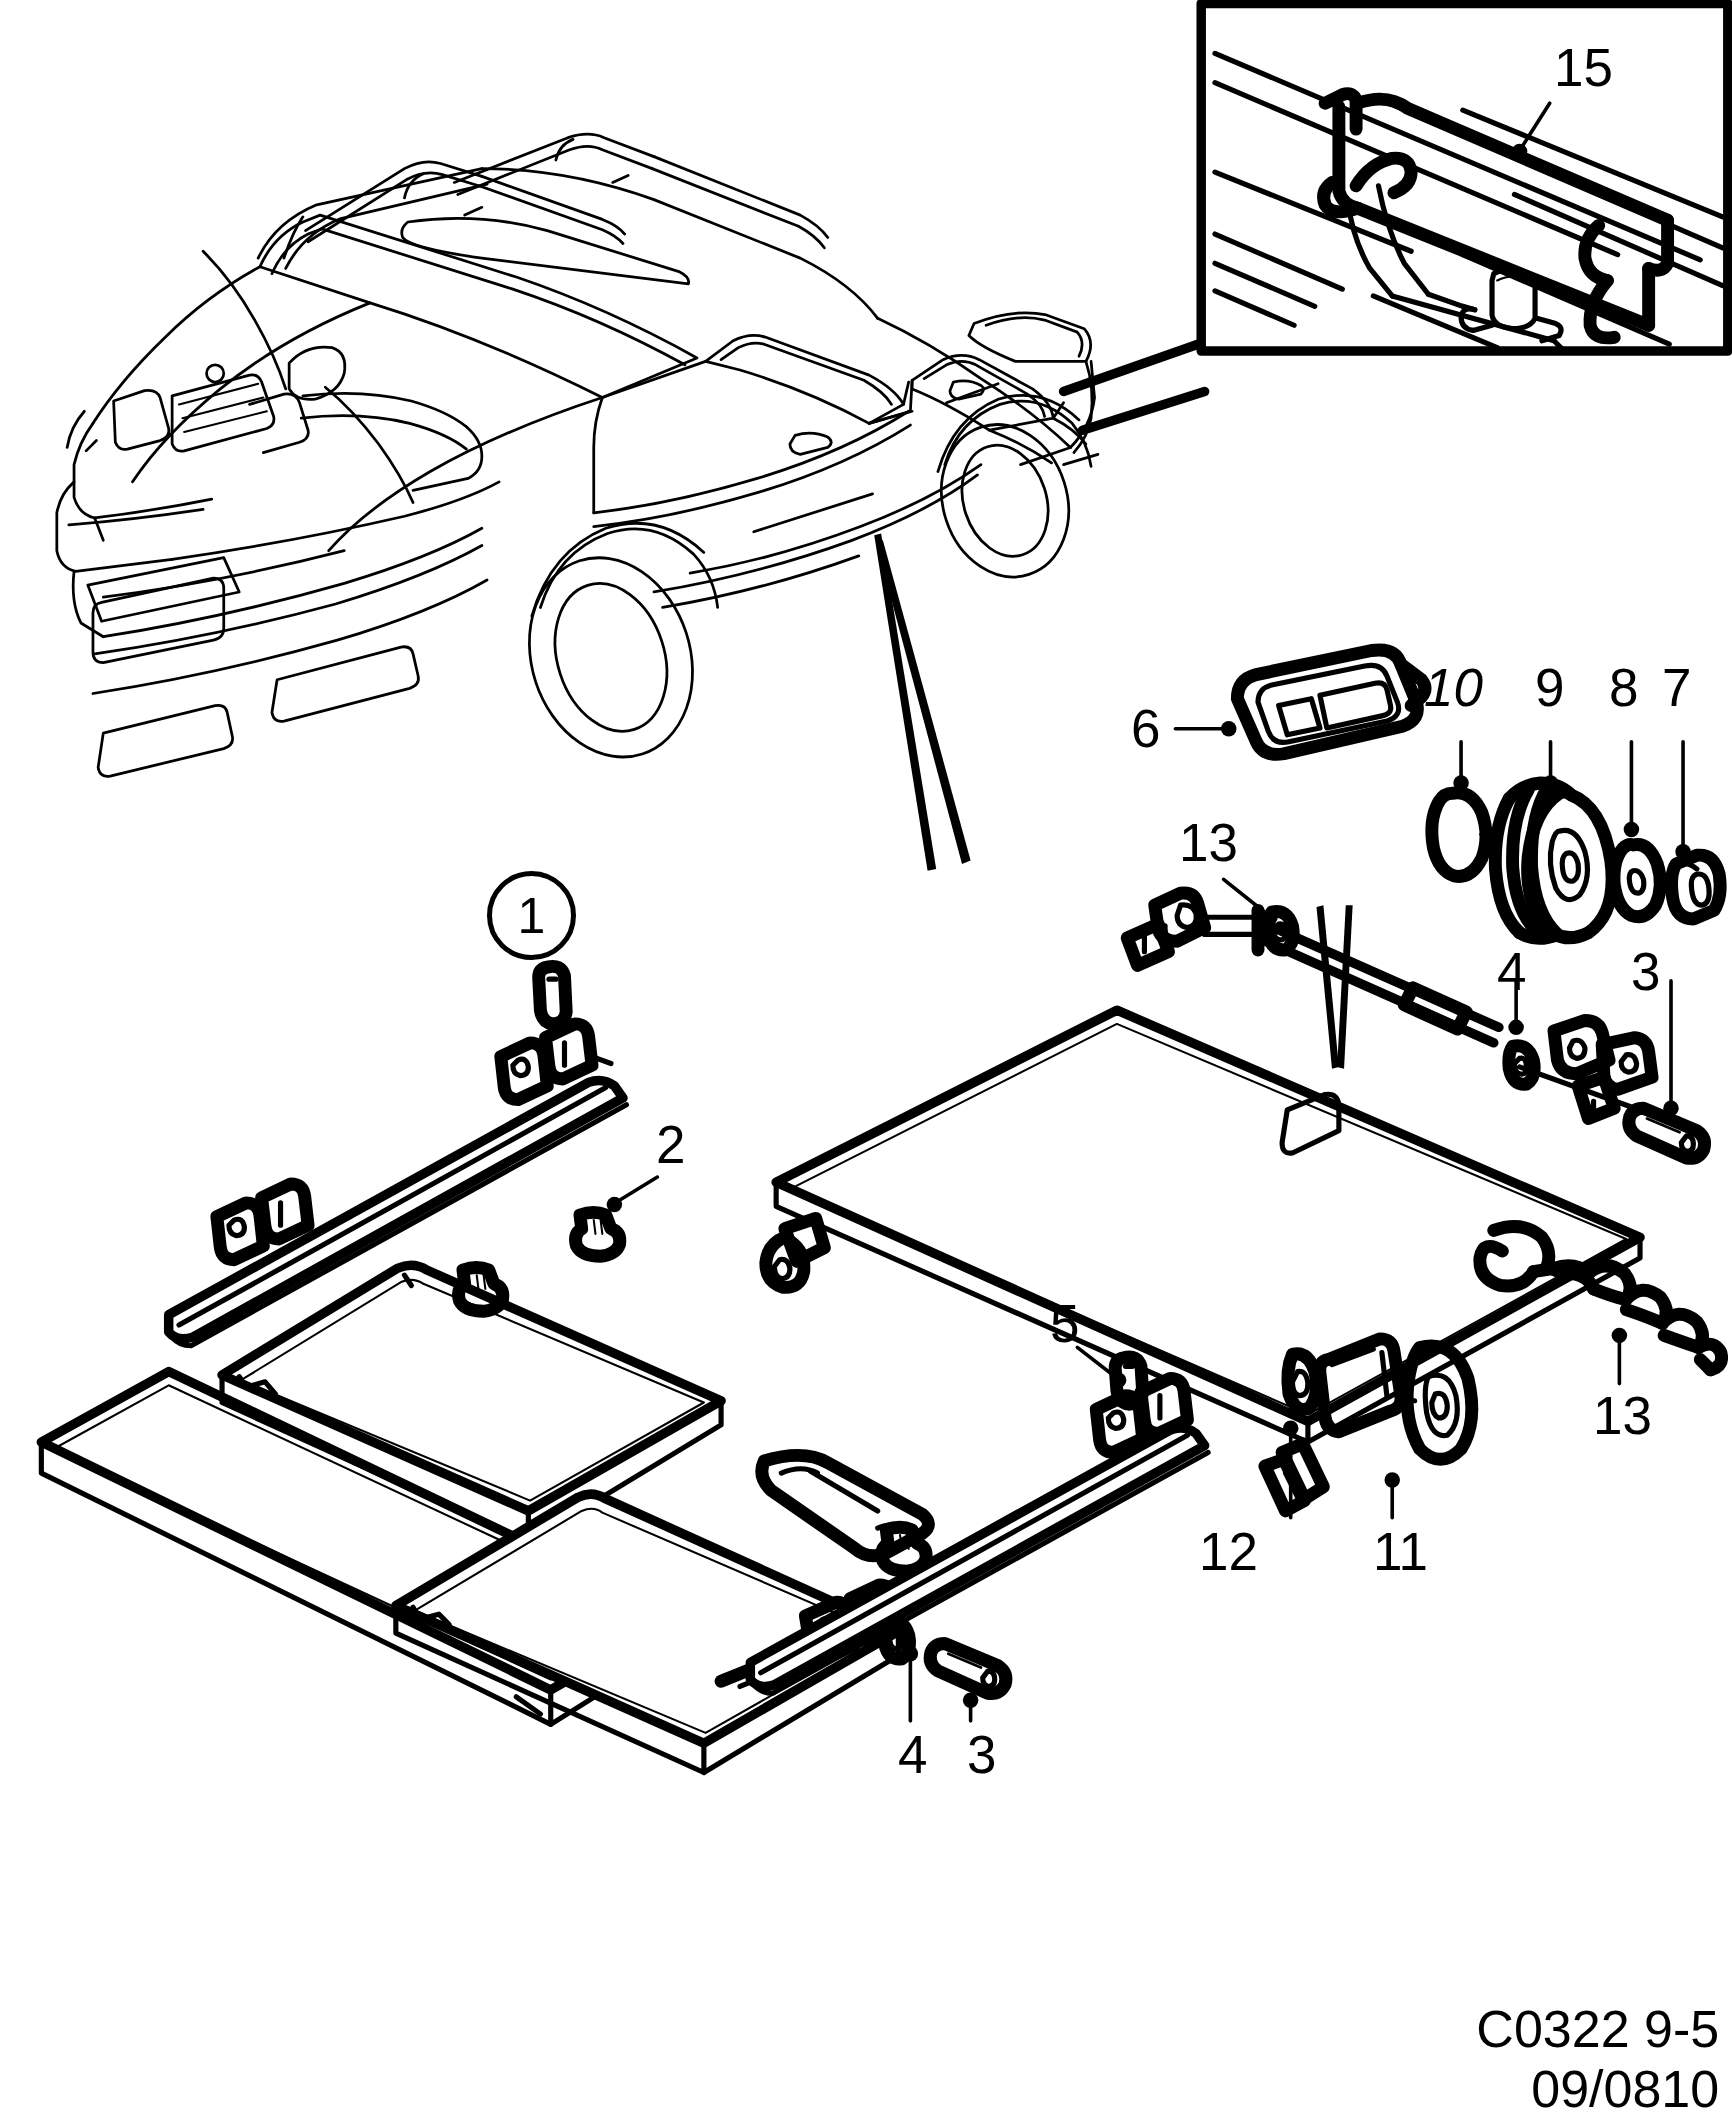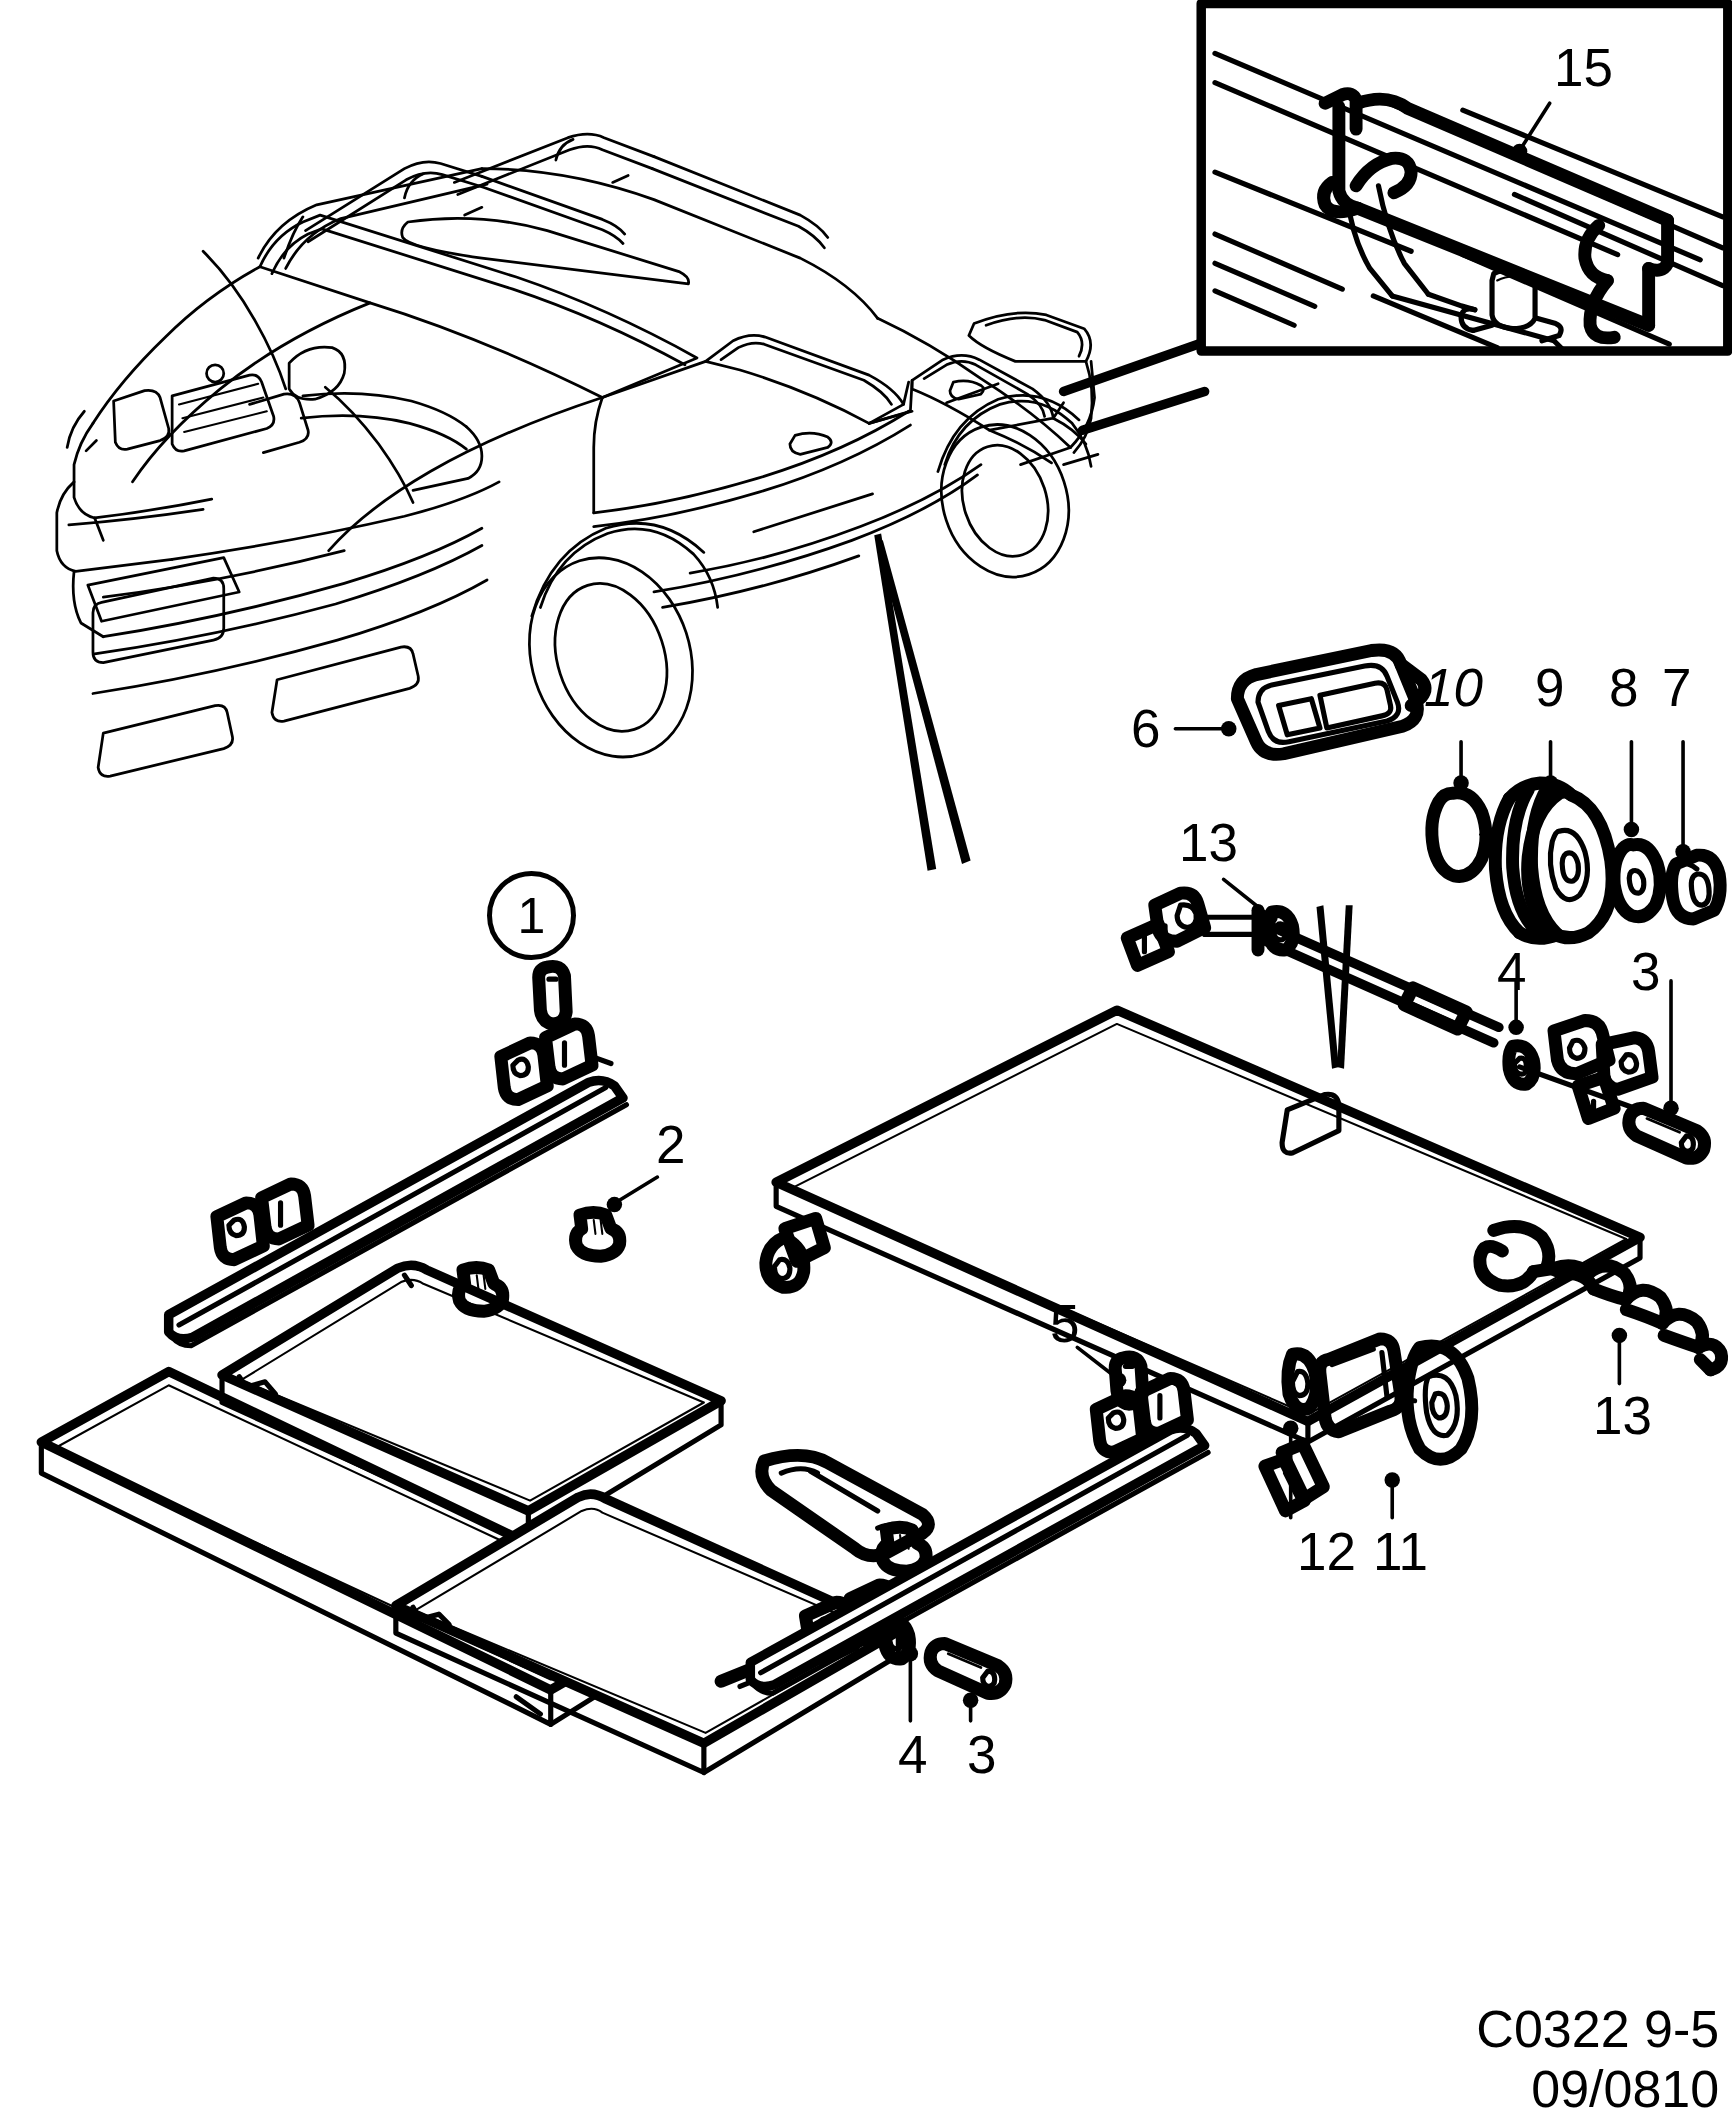--- a/index.html
+++ b/index.html
@@ -478,21 +478,21 @@
   <span class="lbl" style="left:656px;top:1118px;">2</span>
   <span class="lbl" style="left:1631px;top:945px;">3</span>
   <span class="lbl" style="left:1497px;top:945px;">4</span>
   <span class="lbl" style="left:1050px;top:1297px;">5</span>
   <span class="lbl" style="left:1131px;top:702px;">6</span>
   <span class="lbl" style="left:1662px;top:661px;">7</span>
   <span class="lbl" style="left:1609px;top:661px;">8</span>
   <span class="lbl" style="left:1535px;top:661px;">9</span>
   <span class="lbl" style="left:1424px;top:661px;font-style:italic;">10</span>
   <span class="lbl" style="left:1373px;top:1525px;">11</span>
-  <span class="lbl" style="left:1297px;top:1525px;">12</span>
+  <span class="lbl" style="left:1199px;top:1525px;">12</span>
   <span class="lbl" style="left:1179px;top:816px;">13</span>
   <span class="lbl" style="left:1593px;top:1389px;">13</span>
   <span class="lbl" style="left:1554px;top:41px;">15</span>
   <span class="lbl" style="left:898px;top:1728px;">4</span>
   <span class="lbl" style="left:967px;top:1728px;">3</span>
 
   <div class="foot" style="right:13.8px;bottom:67px;">C0322 9-5</div>
   <div class="foot" style="right:13.8px;bottom:6.9px;">09/0810</div>
 
 </div>

